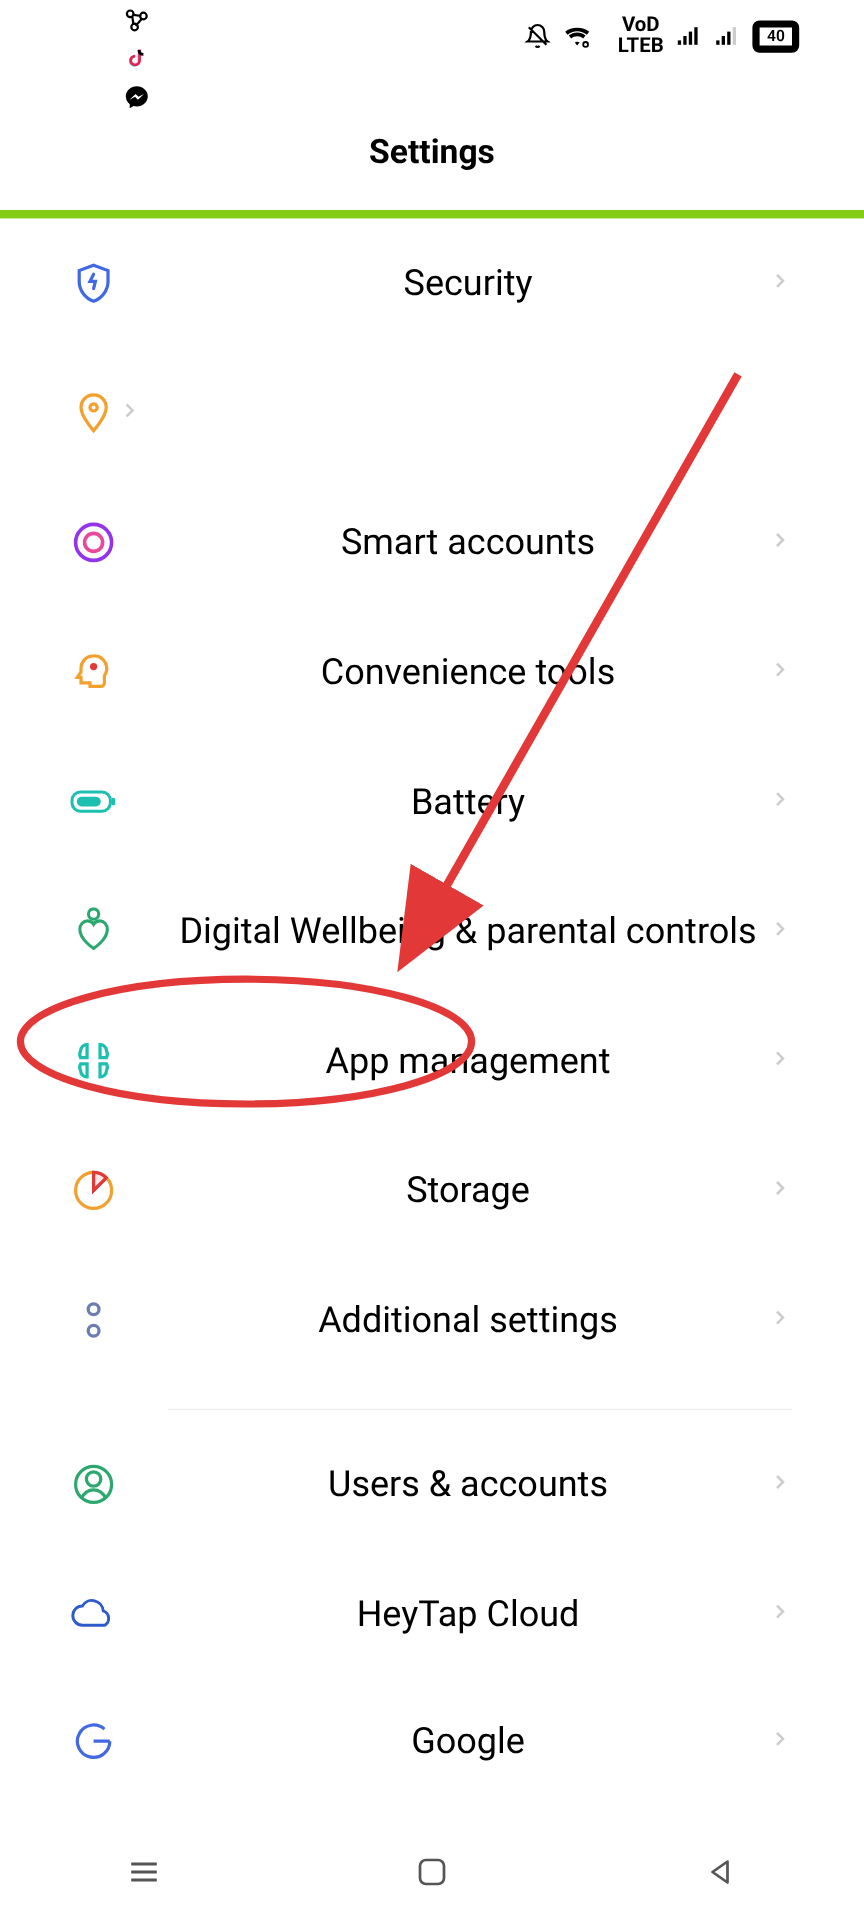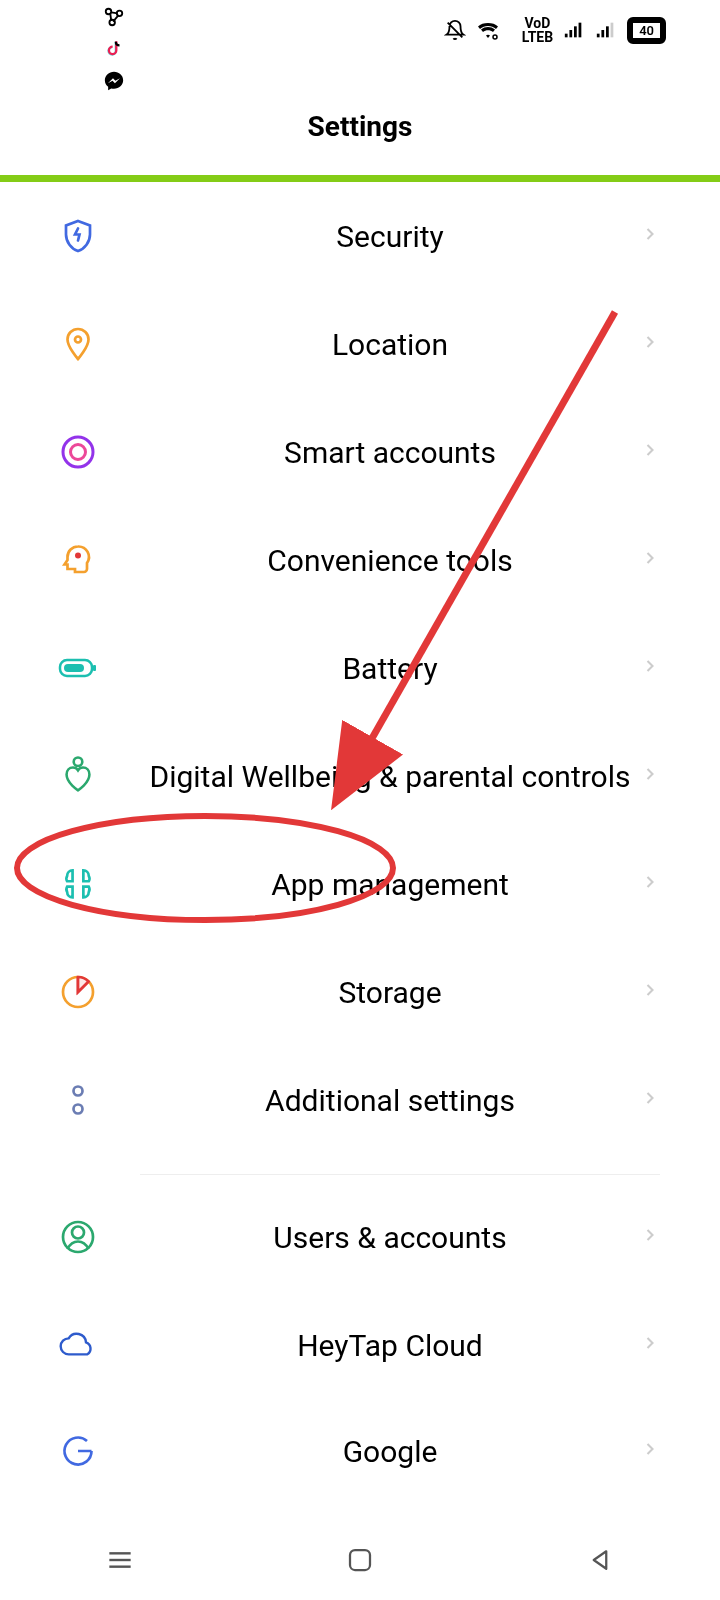--- a/index.html
+++ b/index.html
@@ -122,21 +122,21 @@
       content: '';
       position: absolute;
       right: -4px;
       top: 4px;
       width: 3px;
       height: 10px;
       background: #000;
       border-radius: 0 2px 2px 0;
     }
     .vod-icon {
-      font-size: 14px;
+      font-size: 17px;
       line-height: 1;
       font-weight: 700;
       text-align: center;
       margin-left: 12px;
     }
   </style>
 </head>
 <body>
 
 <div class="status-bar">
@@ -214,21 +214,20 @@
         </svg></span>
   </div>
 
   <div class="settings-item">
     <span class="item-icon">
       <svg width="36" height="36" viewBox="0 0 24 24" fill="none" stroke="#F4A02E" stroke-width="1.8">
           <path d="M12 2a7 7 0 017 7c0 5-7 13-7 13S5 14 5 9a7 7 0 017-7z"></path>
           <circle cx="12" cy="9" r="2"></circle>
         </svg>
     </span>
-    <span class="item-label">Location</span>
     <span class="chevron"><svg width="20" height="20" viewBox="0 0 24 24" fill="none" stroke="#ccc" stroke-width="2.5">
           <path d="M9 6l6 6-6 6"></path>
         </svg></span>
   </div>
 
   <div class="settings-item">
     <span class="item-icon">
       <svg width="36" height="36" viewBox="0 0 24 24" fill="none" stroke-width="2">
           <circle cx="12" cy="12" r="10" stroke="#9333EA"></circle>
           <circle cx="12" cy="12" r="5" stroke="#EC4899"></circle>

